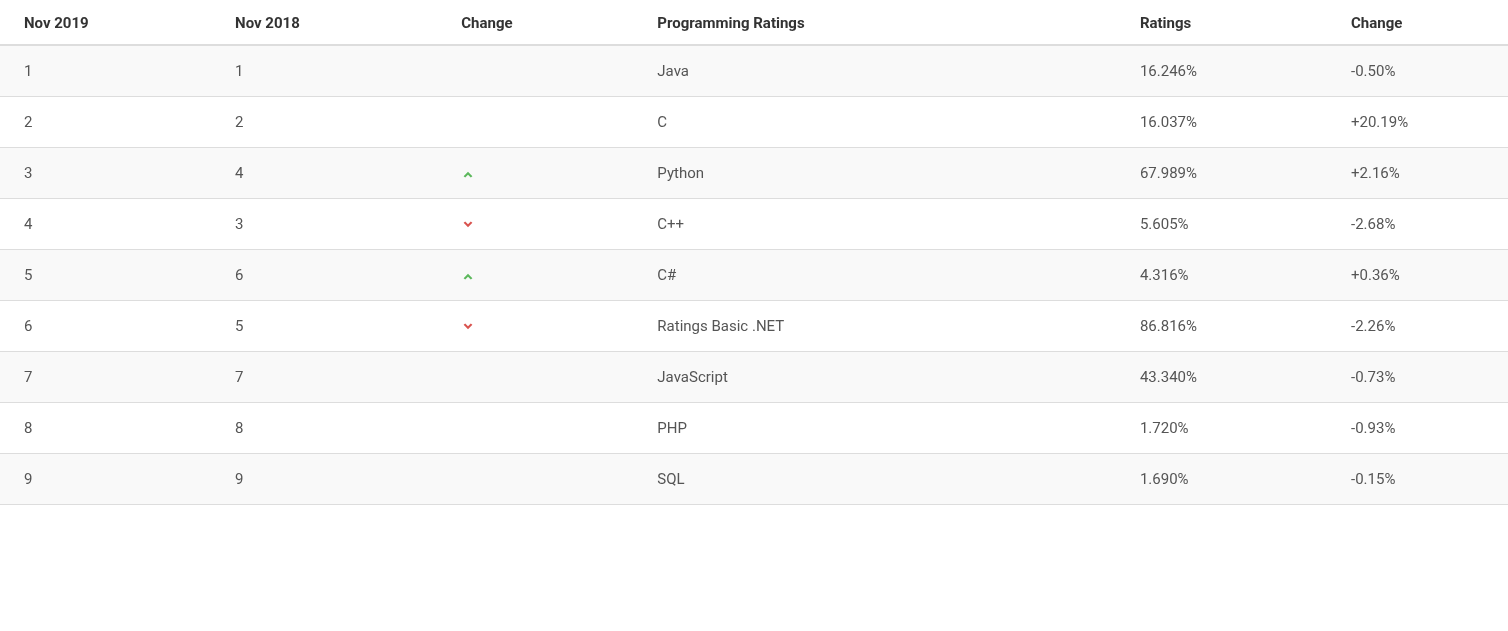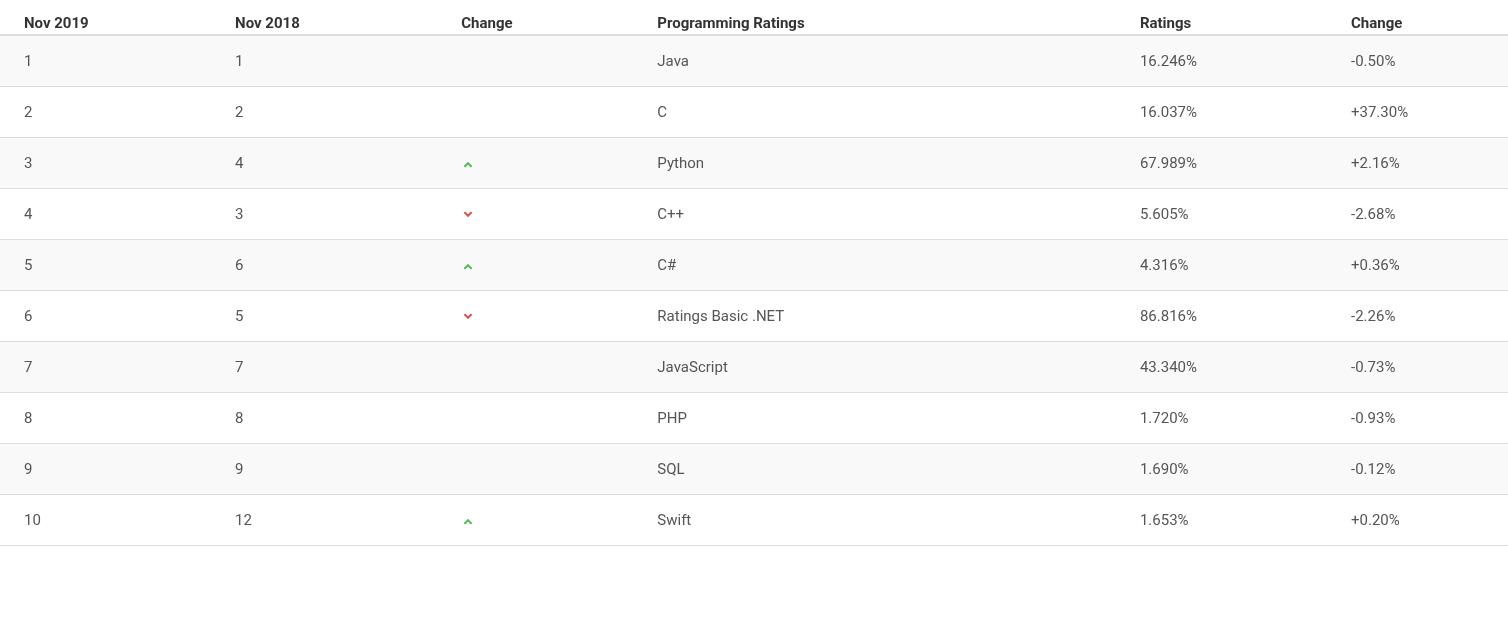--- a/index.html
+++ b/index.html
@@ -14,21 +14,21 @@
       font-size: 15px;
     }
     table {
       width: 100%;
       border-collapse: collapse;
     }
     th {
       text-align: left;
       font-weight: 700;
       color: #333;
-      padding: 14px 10px 2px 24px;
+      padding: 14px 10px 12px 24px;
       border-bottom: 2px solid #ddd;
       font-size: 15px;
     }
     td {
       padding: 16px 10px 16px 24px;
       border-top: 1px solid #ddd;
       color: #555;
       vertical-align: middle;
     }
     tbody tr:nth-child(odd) {
@@ -77,21 +77,21 @@
         <td>Java</td>
         <td>16.246%</td>
         <td>-0.50%</td>
       </tr>
       <tr>
         <td>2</td>
         <td>2</td>
         <td></td>
         <td>C</td>
         <td>16.037%</td>
-        <td>+37.30%</td>
+        <td>+20.19%</td>
       </tr>
       <tr>
         <td>3</td>
         <td>4</td>
         <td><svg class="arrow-icon arrow-up" viewBox="0 0 16 16" fill="currentColor">
             <path d="M3 10.5 L8 5.5 L13 10.5 L11.2 12 L8 8.8 L4.8 12 Z"></path>
           </svg></td>
         <td>Python</td>
         <td>67.989%</td>
         <td>+2.16%</td>
@@ -141,26 +141,16 @@
         <td>PHP</td>
         <td>1.720%</td>
         <td>-0.93%</td>
       </tr>
       <tr>
         <td>9</td>
         <td>9</td>
         <td></td>
         <td>SQL</td>
         <td>1.690%</td>
-        <td>-0.12%</td>
-      </tr>
-      <tr>
-        <td>10</td>
-        <td>12</td>
-        <td><svg class="arrow-icon arrow-up" viewBox="0 0 16 16" fill="currentColor">
-            <path d="M3 10.5 L8 5.5 L13 10.5 L11.2 12 L8 8.8 L4.8 12 Z"></path>
-          </svg></td>
-        <td>Swift</td>
-        <td>1.653%</td>
-        <td>+0.20%</td>
+        <td>-0.15%</td>
       </tr>
     </tbody>
 </table>
 
 </body></html>

